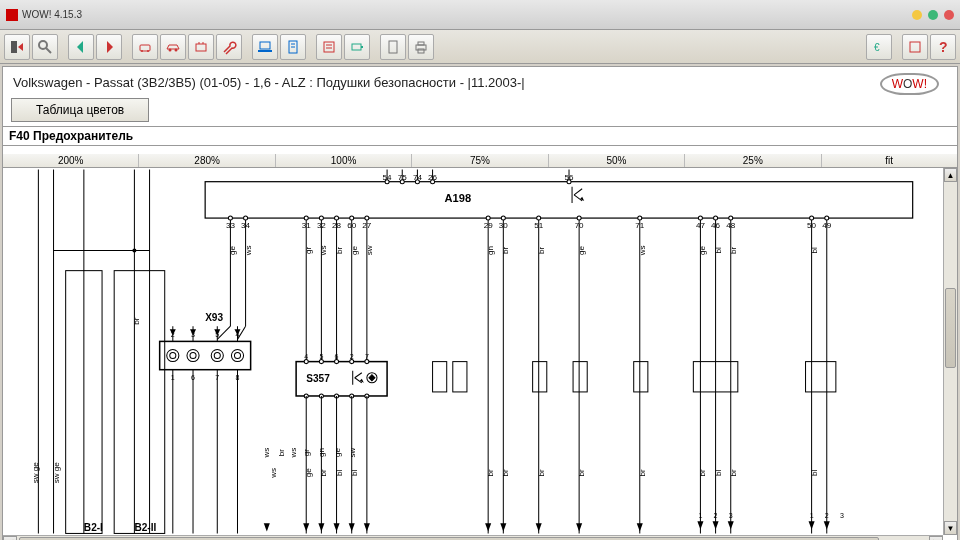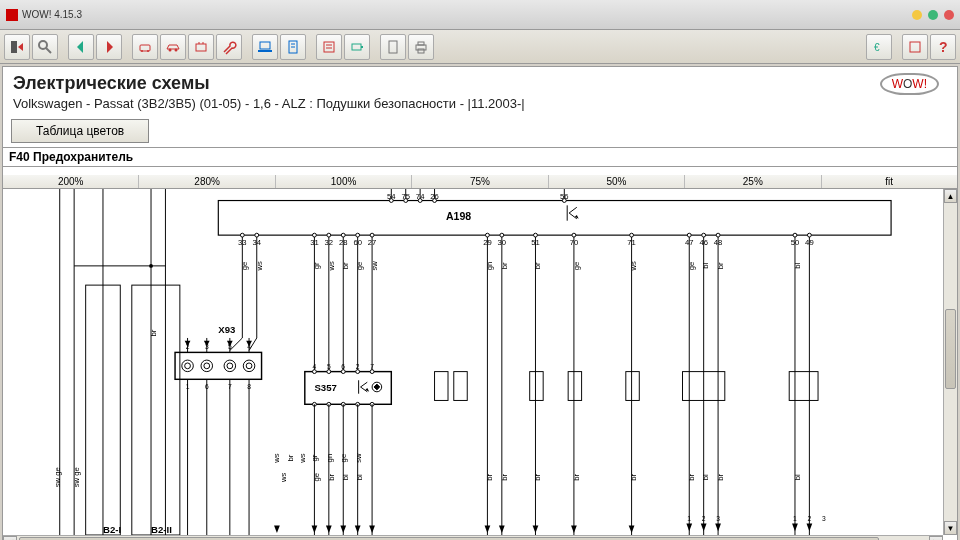--- a/index.html
+++ b/index.html
@@ -156,21 +156,20 @@
     </div>
   <div class="tbtn">
       <svg viewBox="0 0 16 16">
         <text x="4" y="13" font-size="14" font-weight="bold" fill="#c33">?</text>
       </svg>
     </div>
 </div>
 
 <div class="content">
   <div class="header">
-    <h1>Электрические схемы</h1>
     <div class="sub">Volkswagen - Passat (3B2/3B5) (01-05) - 1,6 - ALZ :    Подушки безопасности - |11.2003-|</div>
     <div class="logo-wow"><span class="w">W</span><span class="o">O</span><span class="w">W</span><span class="ex">!</span></div>
   </div>
   <div class="color-btn-row">
     <button class="color-btn">Таблица цветов</button>
   </div>
   <div class="component-bar">F40  Предохранитель</div>
   <div class="zoom-row">
     <div class="zoom-cell">200%</div>
     <div class="zoom-cell">280%</div>

